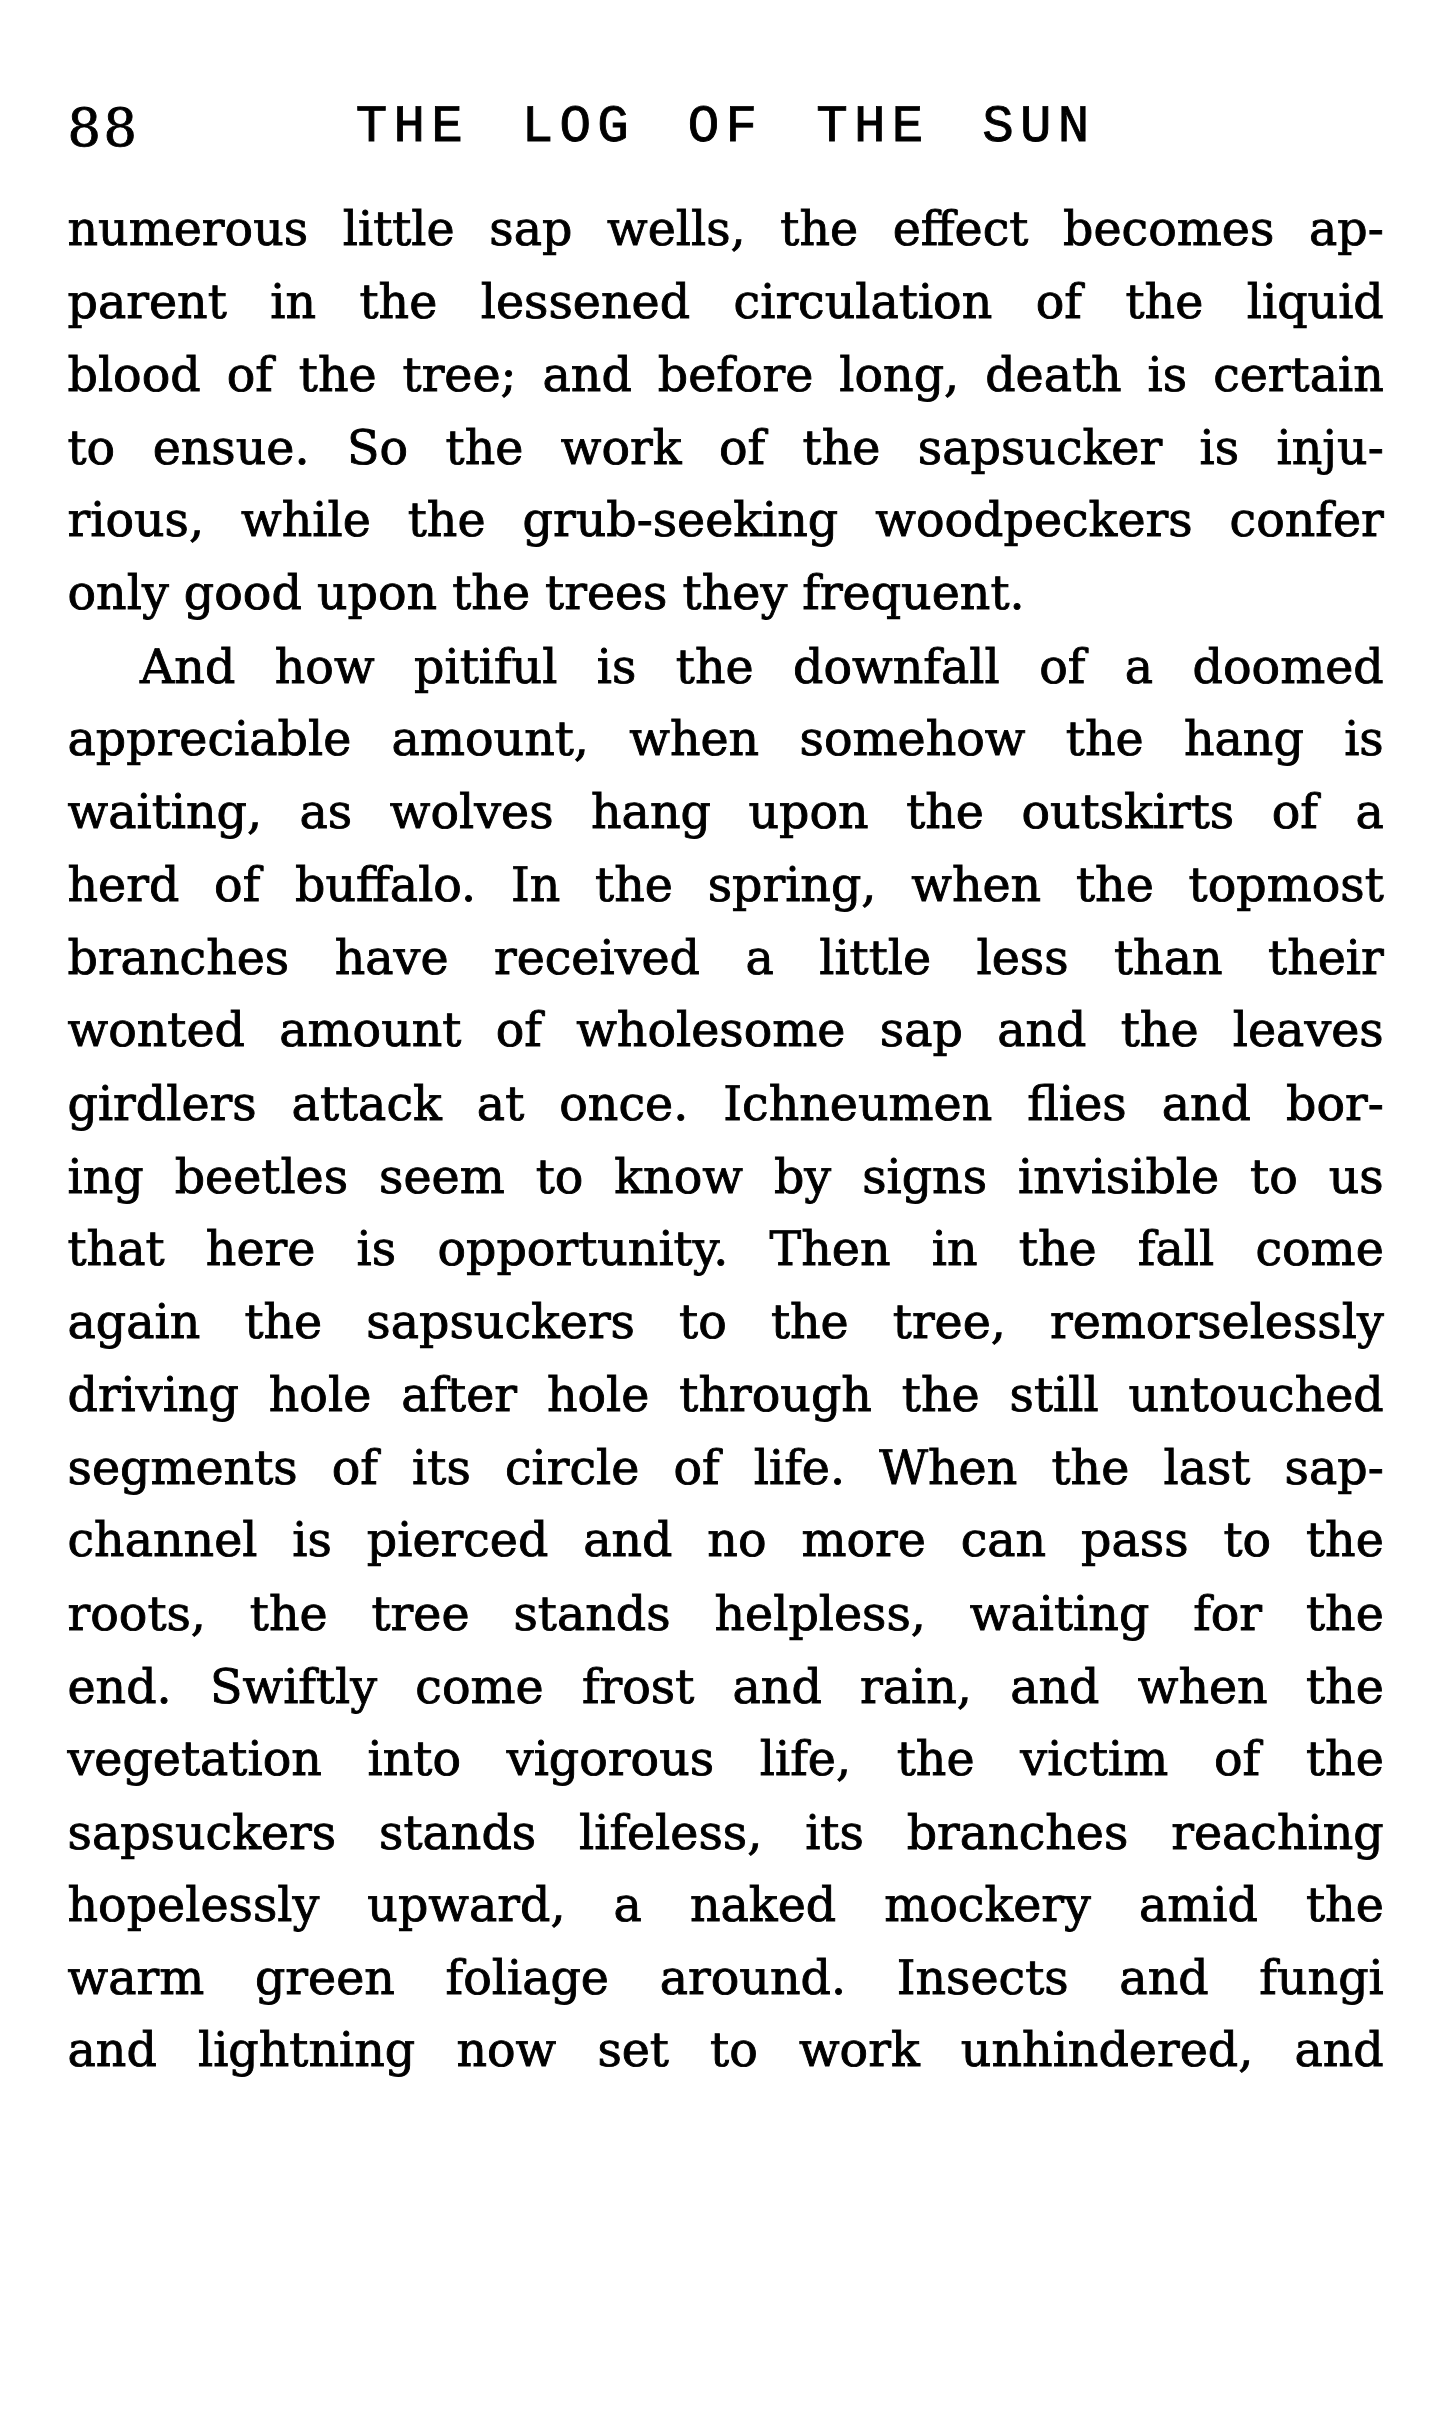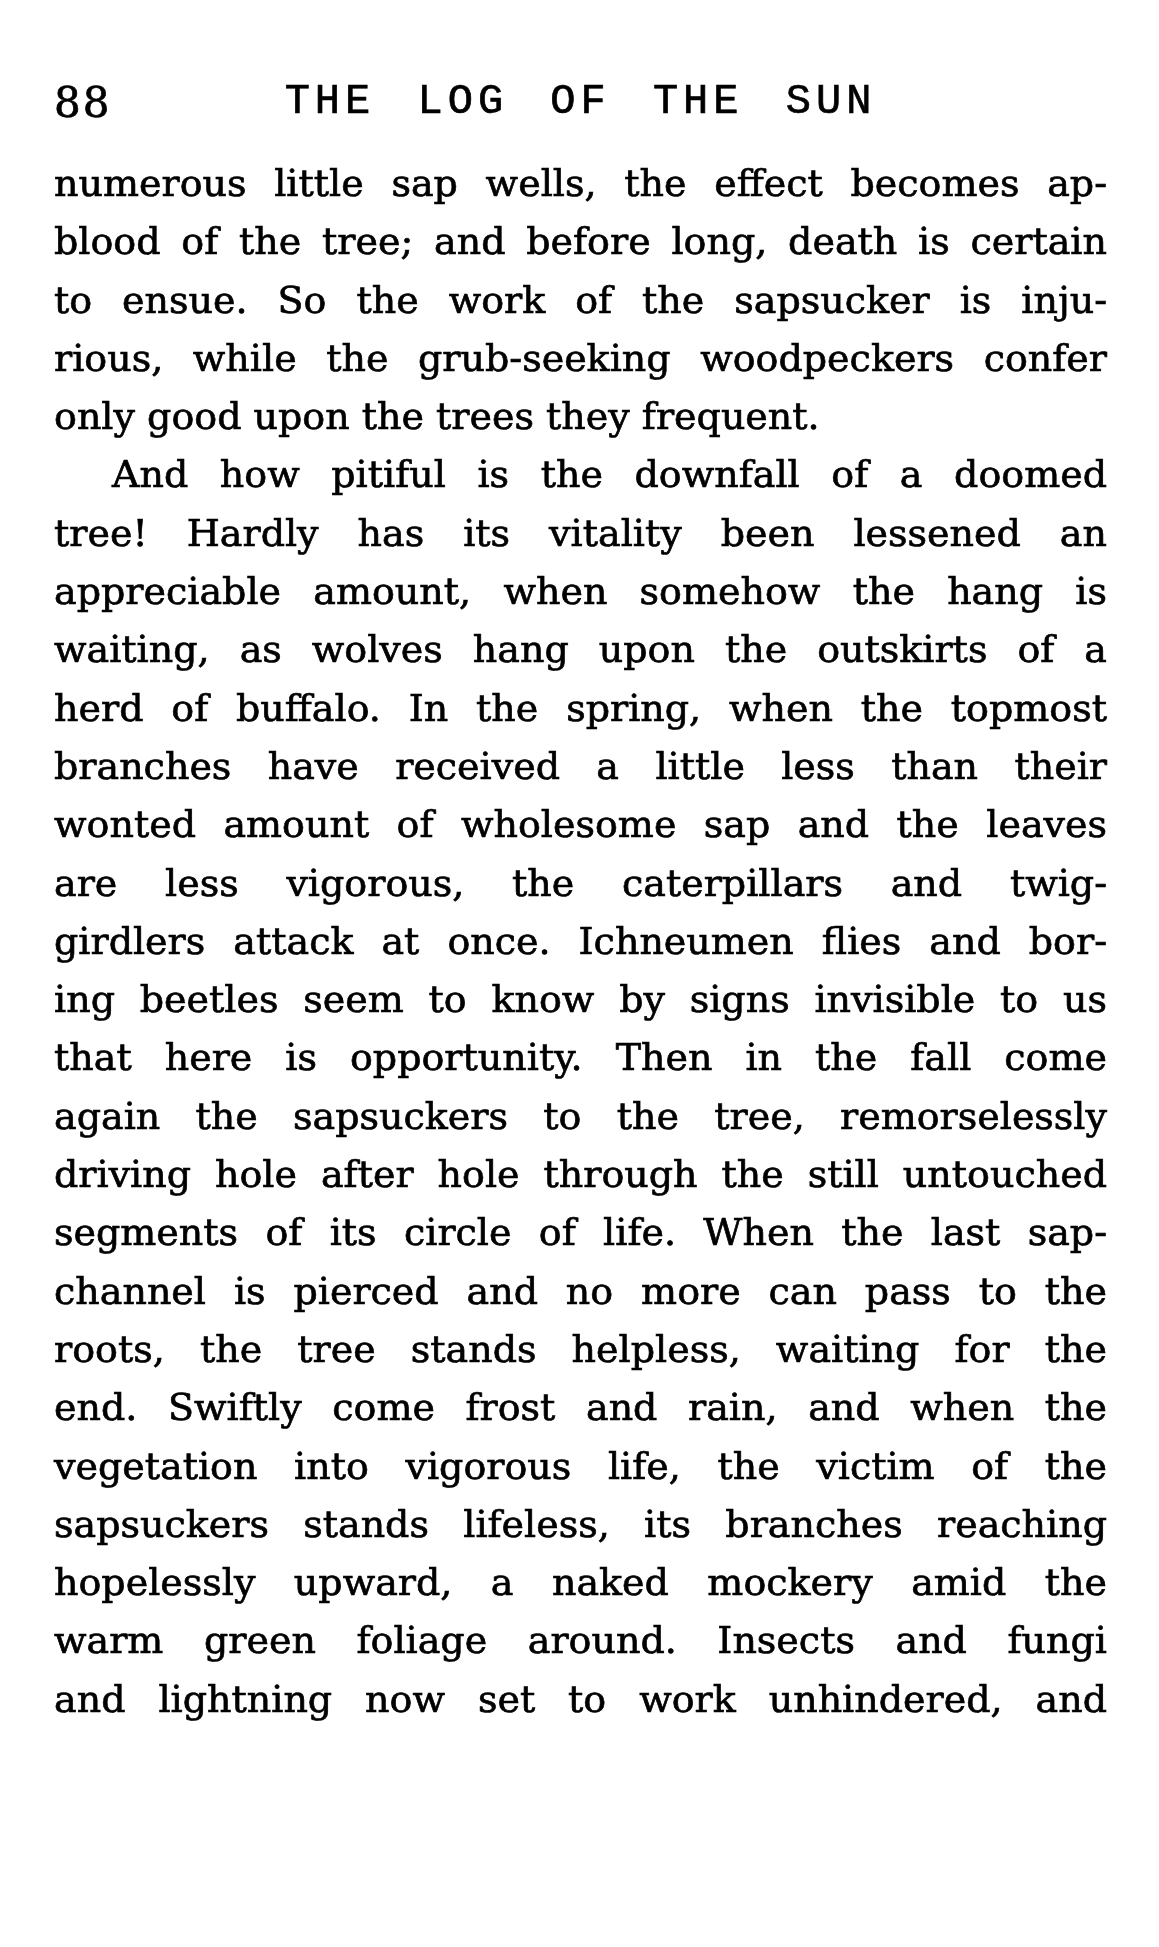--- a/index.html
+++ b/index.html
@@ -63,32 +63,31 @@
 </head>
 <body>
 
 <div class="page">
   <div class="header">
     <span class="page-number">88</span>
     <div class="running-head">THE LOG OF THE SUN</div>
   </div>
   <div class="text-block">
       <div class="line">numerous little sap wells, the effect becomes ap-</div>
+      <div class="line">parent in the lessened circulation of the liquid</div>
       <div class="line">blood of the tree; and before long, death is certain</div>
       <div class="line">to ensue. So the work of the sapsucker is inju-</div>
       <div class="line">rious, while the grub-seeking woodpeckers confer</div>
       <div class="line short">only good upon the trees they frequent.</div>
       <div class="line indent">And how pitiful is the downfall of a doomed</div>
-      <div class="line">tree! Hardly has its vitality been lessened an</div>
       <div class="line">appreciable amount, when somehow the hang is</div>
       <div class="line">waiting, as wolves hang upon the outskirts of a</div>
       <div class="line">herd of buffalo. In the spring, when the topmost</div>
       <div class="line">branches have received a little less than their</div>
       <div class="line">wonted amount of wholesome sap and the leaves</div>
-      <div class="line">are less vigorous, the caterpillars and twig-</div>
       <div class="line">girdlers attack at once. Ichneumen flies and bor-</div>
       <div class="line">ing beetles seem to know by signs invisible to us</div>
       <div class="line">that here is opportunity. Then in the fall come</div>
       <div class="line">again the sapsuckers to the tree, remorselessly</div>
       <div class="line">driving hole after hole through the still untouched</div>
       <div class="line">segments of its circle of life. When the last sap-</div>
       <div class="line">channel is pierced and no more can pass to the</div>
       <div class="line">roots, the tree stands helpless, waiting for the</div>
       <div class="line">end. Swiftly come frost and rain, and when the</div>
       <div class="line">vegetation into vigorous life, the victim of the</div>

